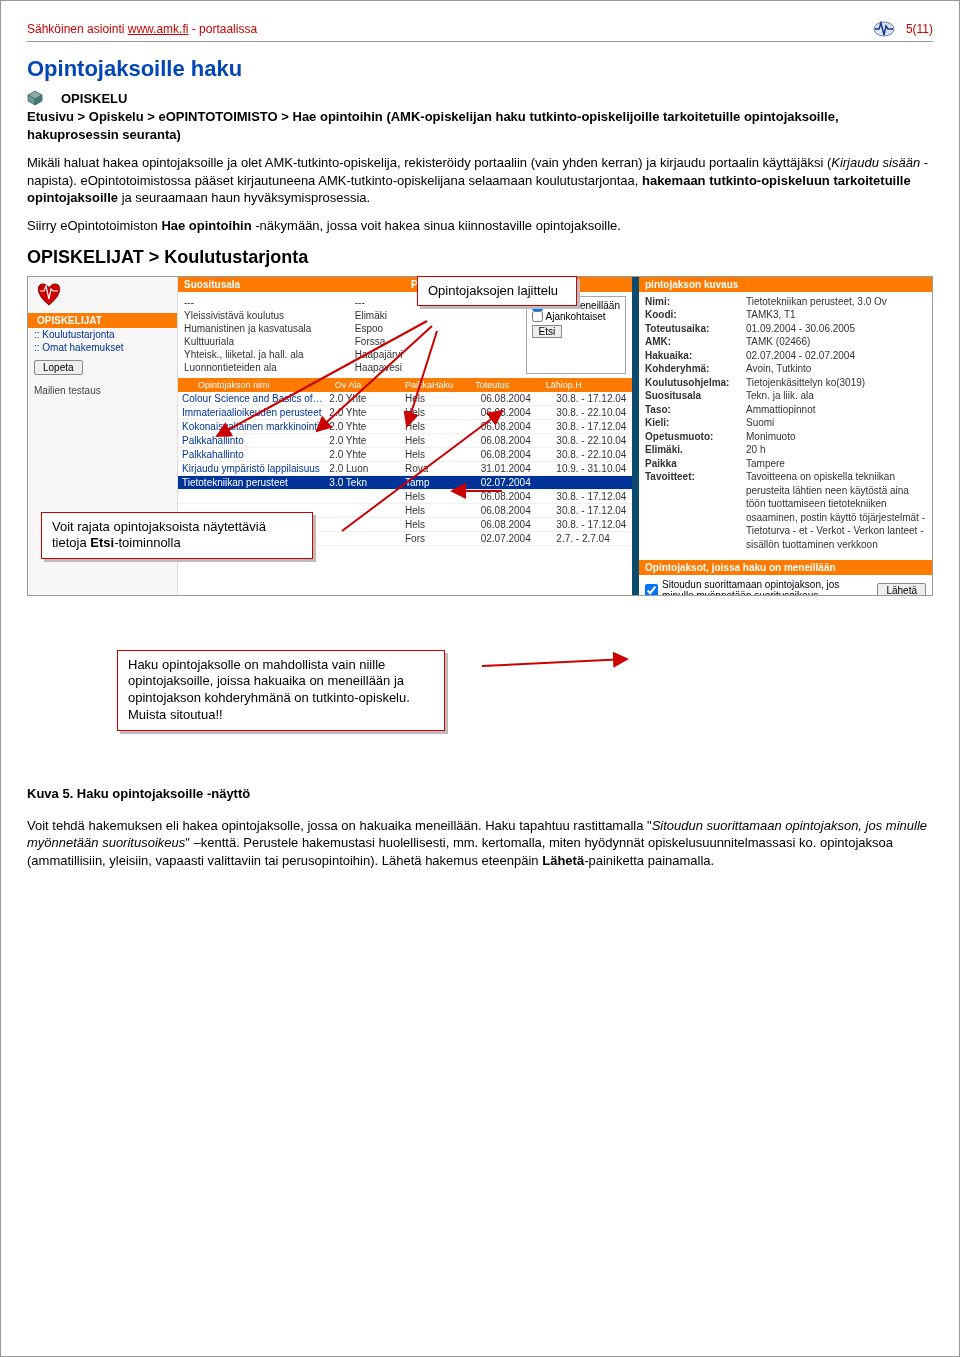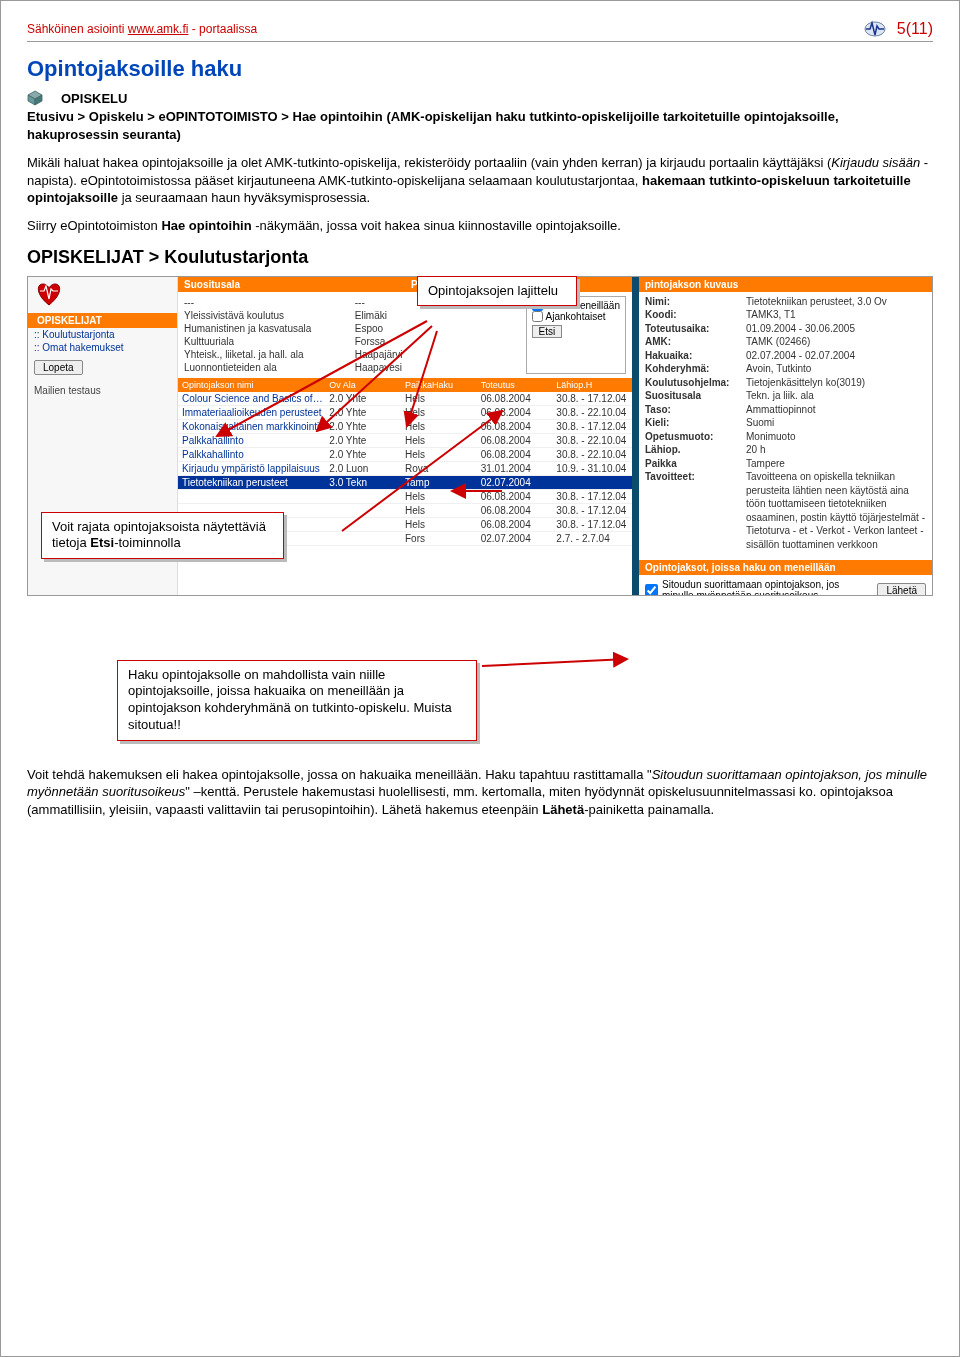--- a/index.html
+++ b/index.html
@@ -21,21 +21,21 @@
   .hdr {
     display: flex;
     justify-content: space-between;
     align-items: center;
     border-bottom: 1px solid #999;
     padding-bottom: 2px;
     margin-bottom: 14px;
   }
   .hdr-left { color: #c00; font-size: 12px; }
   .hdr-left a { color: #c00; text-decoration: underline; }
-  .hdr-right { display: flex; align-items: center; gap: 10px; color: #c00; font-size: 16px; }
+  .hdr-right { display: flex; align-items: center; gap: 10px; color: #c00; font-size: 12px; }
   .logo { width: 24px; height: 20px; }
   h1.title { color: #0046b8; font-size: 22px; font-weight: bold; margin: 10px 0 8px 0; }
   .opiskelu-line { display: flex; align-items: center; gap: 18px; margin-bottom: 2px; }
   .cube-icon { width: 16px; height: 16px; }
   .breadcrumb { font-weight: bold; font-size: 13px; margin-bottom: 10px; line-height: 1.4; }
   p.body { font-size: 13px; line-height: 1.35; margin: 10px 0; }
   p.body em { font-style: italic; }
   .section-hdr { font-weight: bold; font-size: 18px; margin: 12px 0 8px 0; }
 
   
@@ -68,21 +68,21 @@
   .orange-bar { background: #ff7a00; color: #fff; font-weight: bold; font-size: 10px; display: flex; }
   .ob-col { padding: 2px 6px; }
   .mid-lists { display: flex; gap: 6px; padding: 4px 6px; }
   .mid-list { flex: 1; font-size: 10px; color: #333; line-height: 1.3; }
   .mid-list div { white-space: nowrap; overflow: hidden; text-overflow: ellipsis; }
   .mid-right-box { border: 1px solid #aaa; padding: 3px 5px; font-size: 10px; }
   .chk { display: flex; align-items: center; gap: 3px; }
   .chk input { width: 11px; height: 11px; }
   .etsi-btn { border: 1px solid #888; background: #eee; padding: 0 6px; font-size: 10px; margin-top: 3px; }
 
-  .grid-bar { background: #ff7a00; color: #fff; font-size: 9px; display: flex; padding: 2px 4px; gap: 4px; }
+  .grid-bar { background: #ff7a00; color: #fff; font-size: 9px; display: flex; padding: 2px 20px; gap: 4px; }
   .grid-bar span { flex: 1; white-space: nowrap; overflow: hidden; }
   .grid-body { font-size: 10px; }
   .grid-row { display: flex; gap: 4px; padding: 1px 4px; border-bottom: 1px solid #f0f0f0; }
   .grid-row span { flex: 1; white-space: nowrap; overflow: hidden; text-overflow: ellipsis; color: #003399; }
   .grid-row span.blk { color: #333; }
   .grid-row.sel { background: #003399; }
   .grid-row.sel span { color: #fff; }
 
   .shot-right {
     width: 300px; flex: 0 0 300px;
@@ -104,23 +104,23 @@
     position: absolute;
     background: #fff;
     border: 1.5px solid #c00;
     box-shadow: 3px 3px 0 #bbb;
     padding: 6px 10px;
     font-size: 13px;
     line-height: 1.3;
     z-index: 50;
   }
   .c1 { left: 390px; top: 0px; width: 160px; }
-  .c2 { left: 14px; top: 236px; width: 243px; }
+  .c2 { left: 14px; top: 236px; width: 272px; }
   .c3 { left: 470px; top: 200px; width: 165px; }
-  .c4 { left: 90px; top: 384px; width: 360px; }
+  .c4 { left: 90px; top: 374px; width: 328px; }
 
   .red-arrow { position: absolute; z-index: 40; pointer-events: none; }
 
   .caption { font-weight: bold; font-size: 13px; margin: 30px 0 16px 0; }
 
   
   .bold { font-weight: bold; }
 </style>
 </head>
 <body>
@@ -342,21 +342,21 @@
               </div>
               <div class="kv">
                 <div class="k">Kieli:</div>
                 <div class="v">Suomi</div>
               </div>
               <div class="kv">
                 <div class="k">Opetusmuoto:</div>
                 <div class="v">Monimuoto</div>
               </div>
               <div class="kv">
-                <div class="k">Lähiop.</div>
+                <div class="k">Elimäki.</div>
                 <div class="v">20 h</div>
               </div>
               <div class="kv">
                 <div class="k">Paikka</div>
                 <div class="v">Tampere</div>
               </div>
               <div class="kv">
                 <div class="k">Tavoitteet:</div>
                 <div class="v">Tavoitteena on opiskella tekniikan perusteita lähtien neen käytöstä aina töön tuottamiseen tietotekniiken osaaminen, postin käyttö töjärjestelmät - Tietoturva - et - Verkot - Verkon lanteet - sisällön tuottaminen verkkoon</div>
               </div>
@@ -410,18 +410,19 @@
             <path d="M0,0 L8,4 L0,8 Z" fill="#c00"></path>
           </marker>
         </defs>
       <line x1="5" y1="15" x2="150" y2="8" stroke="#c00" stroke-width="2" marker-end="url(#ah4)"></line>
     </svg>
 
   </div>
 
   <div style="height:160px"></div>
 
+  <div class="caption">Kuva 5. Haku opintojaksoille -näyttö</div>
 
   <p class="body">
     <span>Voit tehdä hakemuksen eli hakea opintojaksolle, jossa on hakuaika meneillään. Haku tapahtuu rastittamalla "</span><em>Sitoudun suorittamaan opintojakson, jos minulle myönnetään suoritusoikeus</em><span>" –kenttä. Perustele hakemustasi huolellisesti, mm. kertomalla, miten hyödynnät opiskelusuunnitelmassasi ko. opintojaksoa (ammatillisiin, yleisiin, vapaasti valittaviin tai perusopintoihin). Lähetä hakemus eteenpäin </span><span class="bold">Lähetä</span><span>-painiketta painamalla.</span>
   </p>
 
 </div>
 
 </body></html>

